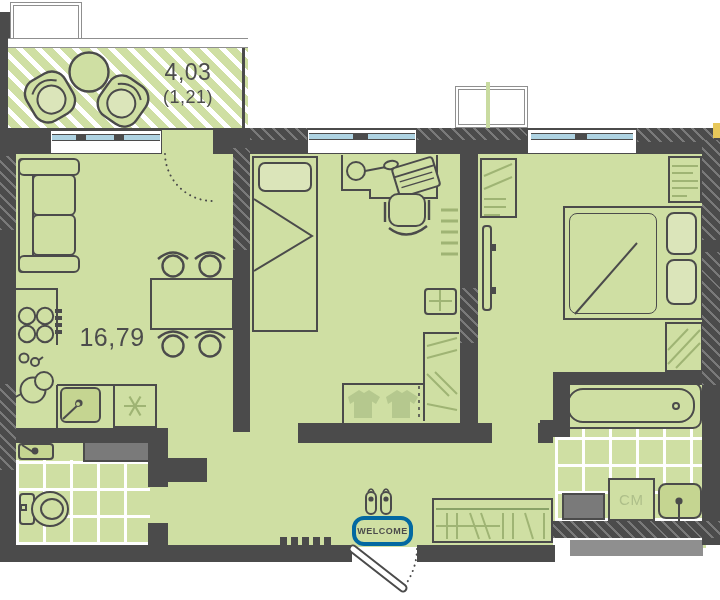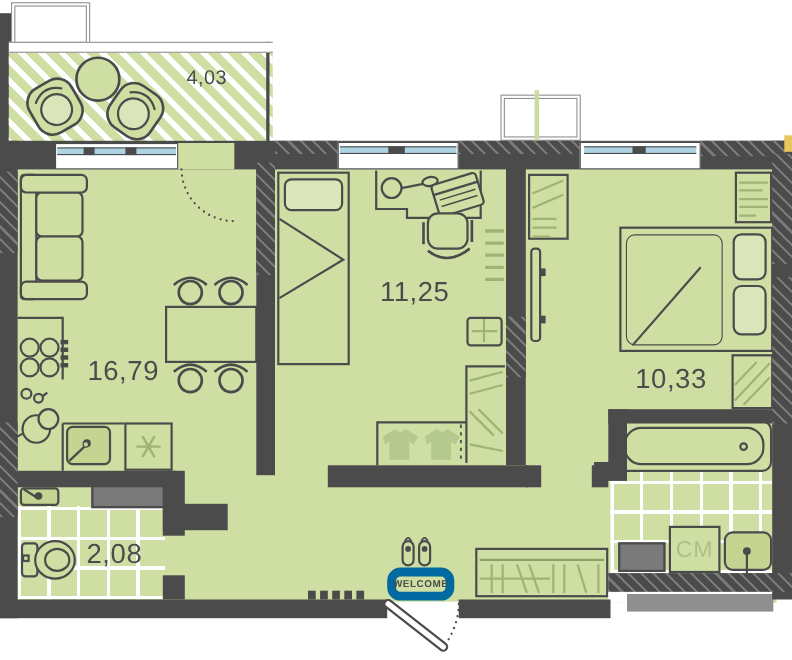--- a/index.html
+++ b/index.html
@@ -38,21 +38,22 @@
   <div class="abs outbox" style="left:455px;top:86px;width:73px;height:42px">
       <div></div>
     </div>
   <div class="abs" style="left:486px;top:82px;width:4px;height:46px;background:#c9dba0"></div>
   <div class="abs" style="left:713px;top:123px;width:7px;height:15px;background:#e8c85a;z-index:22"></div>
 
   <div class="abs" style="left:0px;top:12px;width:10px;height:118px;background:#4b4b4b"></div>
   <div class="abs" style="left:8px;top:38px;width:240px;height:10px;background:#fff;border-top:1.5px solid #8f8f8f;border-bottom:1.5px solid #8f8f8f;z-index:3"></div>
   <div class="abs bhatch" style="left:8px;top:47px;width:240px;height:85px"></div>
   <div class="abs" style="left:242px;top:38px;width:3px;height:94px;background:#4b4b4b"></div>
-  <div class="abs lbl" style="left:138px;top:61px;width:100px;font-size:18px">4,03</div>
+  <div class="abs lbl" style="left:138px;top:61px;width:100px;font-size:23px">4,03</div>
+  <div class="abs lbl" style="left:138px;top:88px;width:100px;font-size:18px">(1,21)</div>
 
   <div class="abs floor" style="left:14px;top:148px;width:692px;height:400px"></div>
   <div class="abs tile" style="left:16px;top:460px;width:134px;height:85px;z-index:2"></div>
   <div class="abs tile" style="left:555px;top:426px;width:147px;height:95px;z-index:2"></div>
   <div class="abs" style="left:553px;top:538px;width:149px;height:10px;background:#fff;z-index:15"></div>
   <div class="abs" style="left:570px;top:540px;width:133px;height:16px;background:#8f8f8f;z-index:16"></div>
   <div class="abs" style="left:352px;top:547px;width:65px;height:15px;background:#fff;z-index:15"></div>
 
   <div class="abs fur" style="left:18px;top:158px;width:16px;height:115px;border-radius:4px;z-index:10"></div>
   <div class="abs fur" style="left:18px;top:158px;width:62px;height:18px;border-radius:6px;z-index:11"></div>
@@ -60,43 +61,40 @@
   <div class="abs fur" style="left:32px;top:174px;width:44px;height:42px;border-radius:6px;z-index:10"></div>
   <div class="abs fur" style="left:32px;top:214px;width:44px;height:42px;border-radius:6px;z-index:10"></div>
   <div class="abs fur3" style="left:150px;top:278px;width:84px;height:52px;z-index:10"></div>
   <div class="abs counter" style="left:60px;top:387px;width:41px;height:36px;border-radius:6px;z-index:10"></div>
   <div class="abs fur3" style="left:113px;top:384px;width:44px;height:44px;z-index:10"></div>
   <div class="abs lbl" style="left:62px;top:325px;width:100px">16,79</div>
 
   <div class="abs fur3" style="left:252px;top:156px;width:66px;height:176px;z-index:10"></div>
   <div class="abs pillow" style="left:258px;top:162px;width:54px;height:30px;border-radius:7px;z-index:11"></div>
   <div class="abs fur" style="left:424px;top:288px;width:33px;height:27px;border-radius:4px;z-index:10"></div>
-  <div class="abs lbl" style="left:327px;top:254px;width:100px">11,25</div>
 
   <div class="abs fur3" style="left:563px;top:206px;width:140px;height:114px;z-index:10"></div>
   <div class="abs" style="left:569px;top:213px;width:88px;height:101px;border:1.5px solid #4b4b4b;border-radius:8px;z-index:11"></div>
   <div class="abs pillow" style="left:666px;top:212px;width:31px;height:43px;border-radius:8px;z-index:12"></div>
   <div class="abs pillow" style="left:666px;top:259px;width:31px;height:46px;border-radius:8px;z-index:12"></div>
   <div class="abs fur" style="left:480px;top:158px;width:37px;height:60px;z-index:10"></div>
   <div class="abs fur" style="left:668px;top:156px;width:34px;height:47px;z-index:10"></div>
   <div class="abs fur" style="left:665px;top:322px;width:38px;height:50px;z-index:10"></div>
-  <div class="abs lbl" style="left:560px;top:333px;width:100px">10,33</div>
 
   <div class="abs fur3" style="left:560px;top:382px;width:142px;height:47px;border-radius:9px;z-index:10"></div>
   <div class="abs" style="left:567px;top:388px;width:128px;height:35px;border:2px solid #4b4b4b;border-radius:16px;z-index:11"></div>
-  <div class="abs fur" style="left:608px;top:478px;width:47px;height:43px;z-index:10;display:flex;align-items:center;justify-content:center;font-size:21px;color:#aebf8a;letter-spacing:1px">СМ</div>
+  <div class="abs fur" style="left:608px;top:478px;width:47px;height:43px;z-index:10;display:flex;align-items:center;justify-content:center;font-size:15px;color:#aebf8a;letter-spacing:1px">СМ</div>
   <div class="abs counter" style="left:658px;top:483px;width:44px;height:36px;border-radius:8px;z-index:10"></div>
   <div class="abs shaft" style="left:562px;top:493px;width:43px;height:27px;z-index:10"></div>
 
   <div class="abs counter" style="left:18px;top:443px;width:36px;height:17px;border-radius:4px;z-index:10"></div>
   <div class="abs shaft" style="left:83px;top:436px;width:67px;height:26px;z-index:10"></div>
-  <div class="abs lbl" style="left:54px;top:492px;width:100px">2,08</div>
 
   <div class="abs fur" style="left:432px;top:498px;width:121px;height:45px;z-index:10"></div>
-  <div class="abs" style="left:352px;top:516px;width:61px;height:30px;border:8px solid #0369a1;border-radius:12px;background:#cfdfa3;z-index:12;display:flex;align-items:center;justify-content:center;font-size:9px;font-weight:bold;color:#4c4c4c;letter-spacing:.5px">WELCOME</div>
+  <div class="abs" style="left:352px;top:516px;width:61px;height:30px;border:4px solid #0369a1;border-radius:12px;background:#cfdfa3;z-index:12;display:flex;align-items:center;justify-content:center;font-size:9px;font-weight:bold;color:#4c4c4c;letter-spacing:.5px">WELCOME</div>
 
   <div class="abs w" style="left:0px;top:128px;width:720px;height:26px;z-index:20"></div>
   <div class="abs w hatchw" style="left:250px;top:128px;width:57px;height:12px;z-index:21"></div>
   <div class="abs w hatchw" style="left:417px;top:128px;width:110px;height:12px;z-index:21"></div>
   <div class="abs w hatchw" style="left:637px;top:128px;width:77px;height:14px;z-index:21"></div>
   <div class="abs w" style="left:0px;top:128px;width:16px;height:434px;z-index:20"></div>
   <div class="abs w hatchw" style="left:0px;top:156px;width:16px;height:74px;z-index:21"></div>
   <div class="abs w hatchw" style="left:0px;top:384px;width:16px;height:86px;z-index:21"></div>
   <div class="abs w" style="left:702px;top:128px;width:18px;height:417px;z-index:20"></div>
   <div class="abs w hatchw" style="left:702px;top:140px;width:18px;height:100px;z-index:21"></div>

